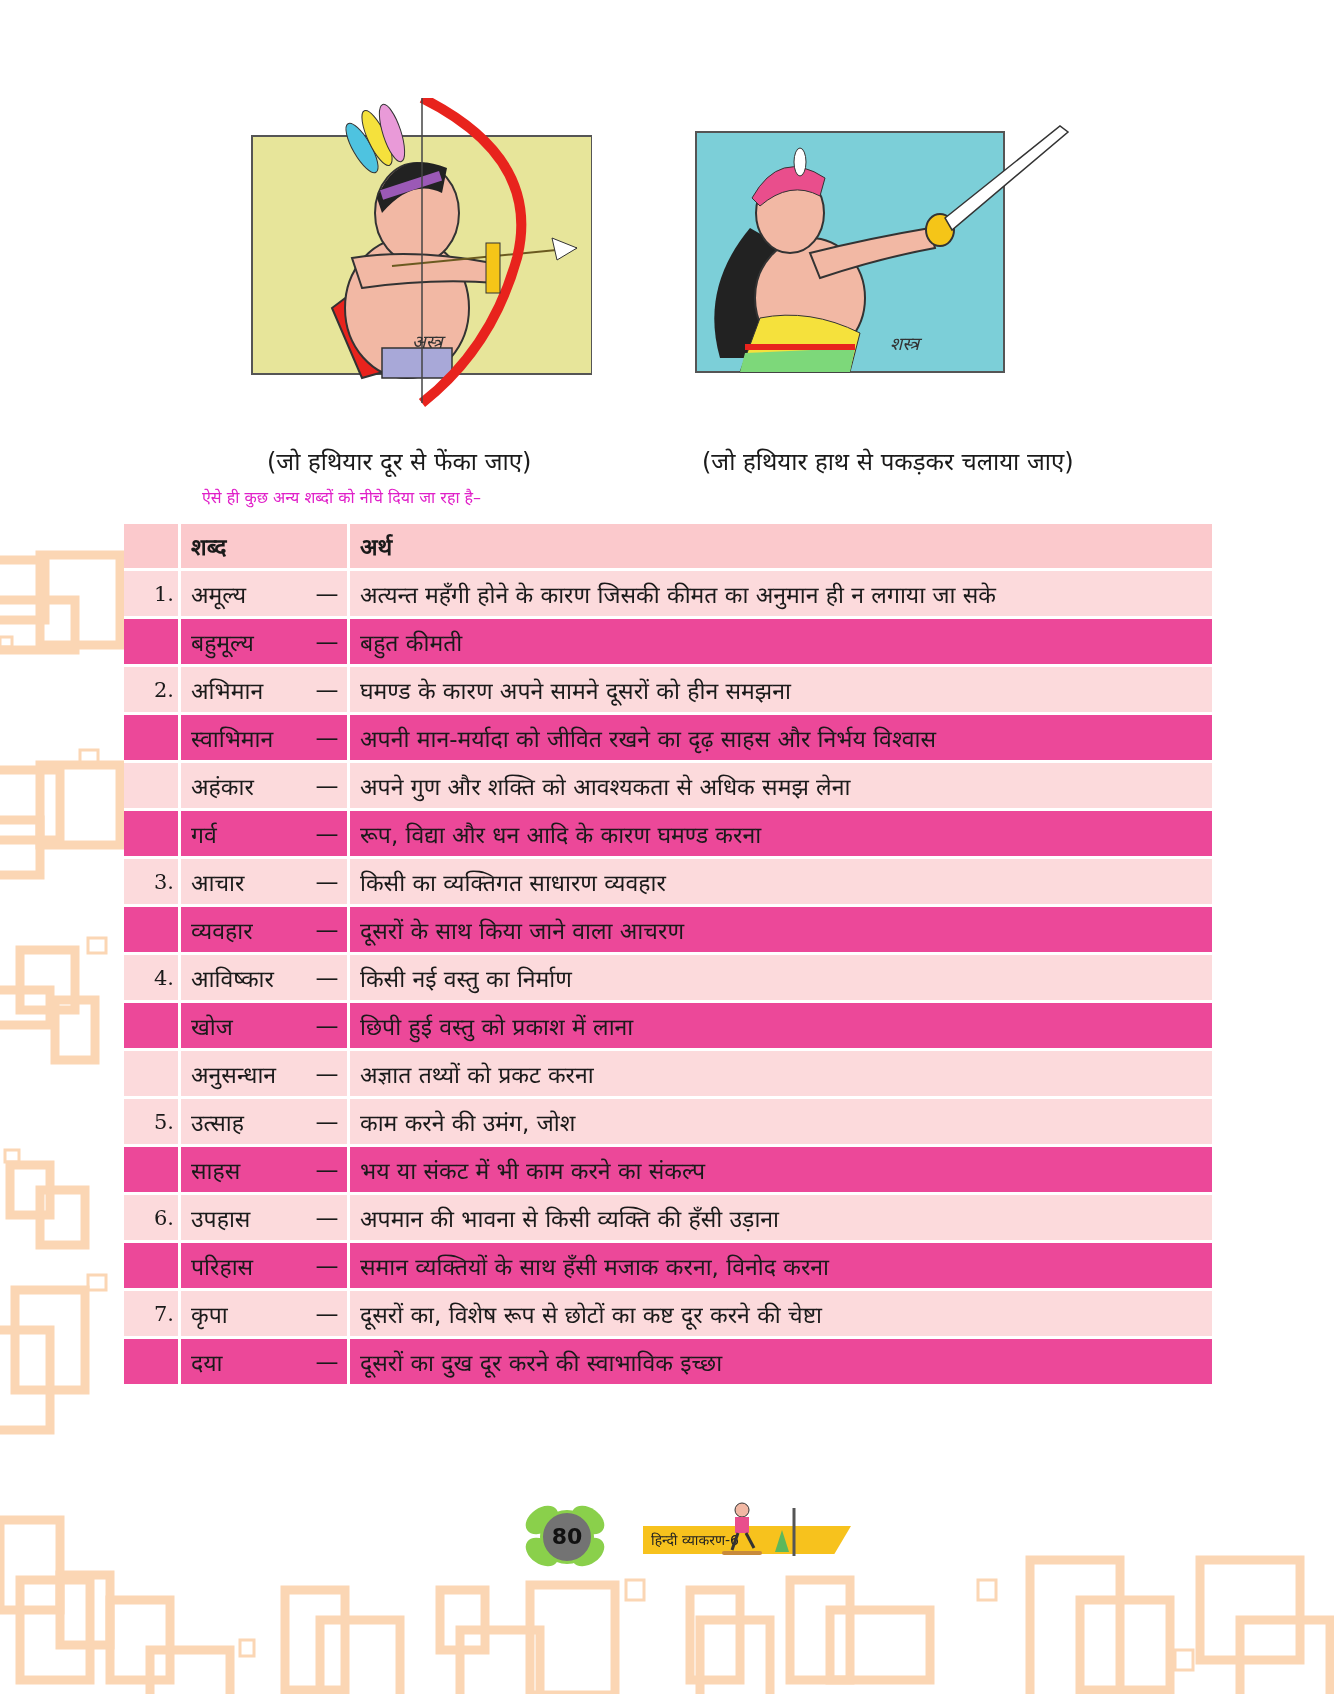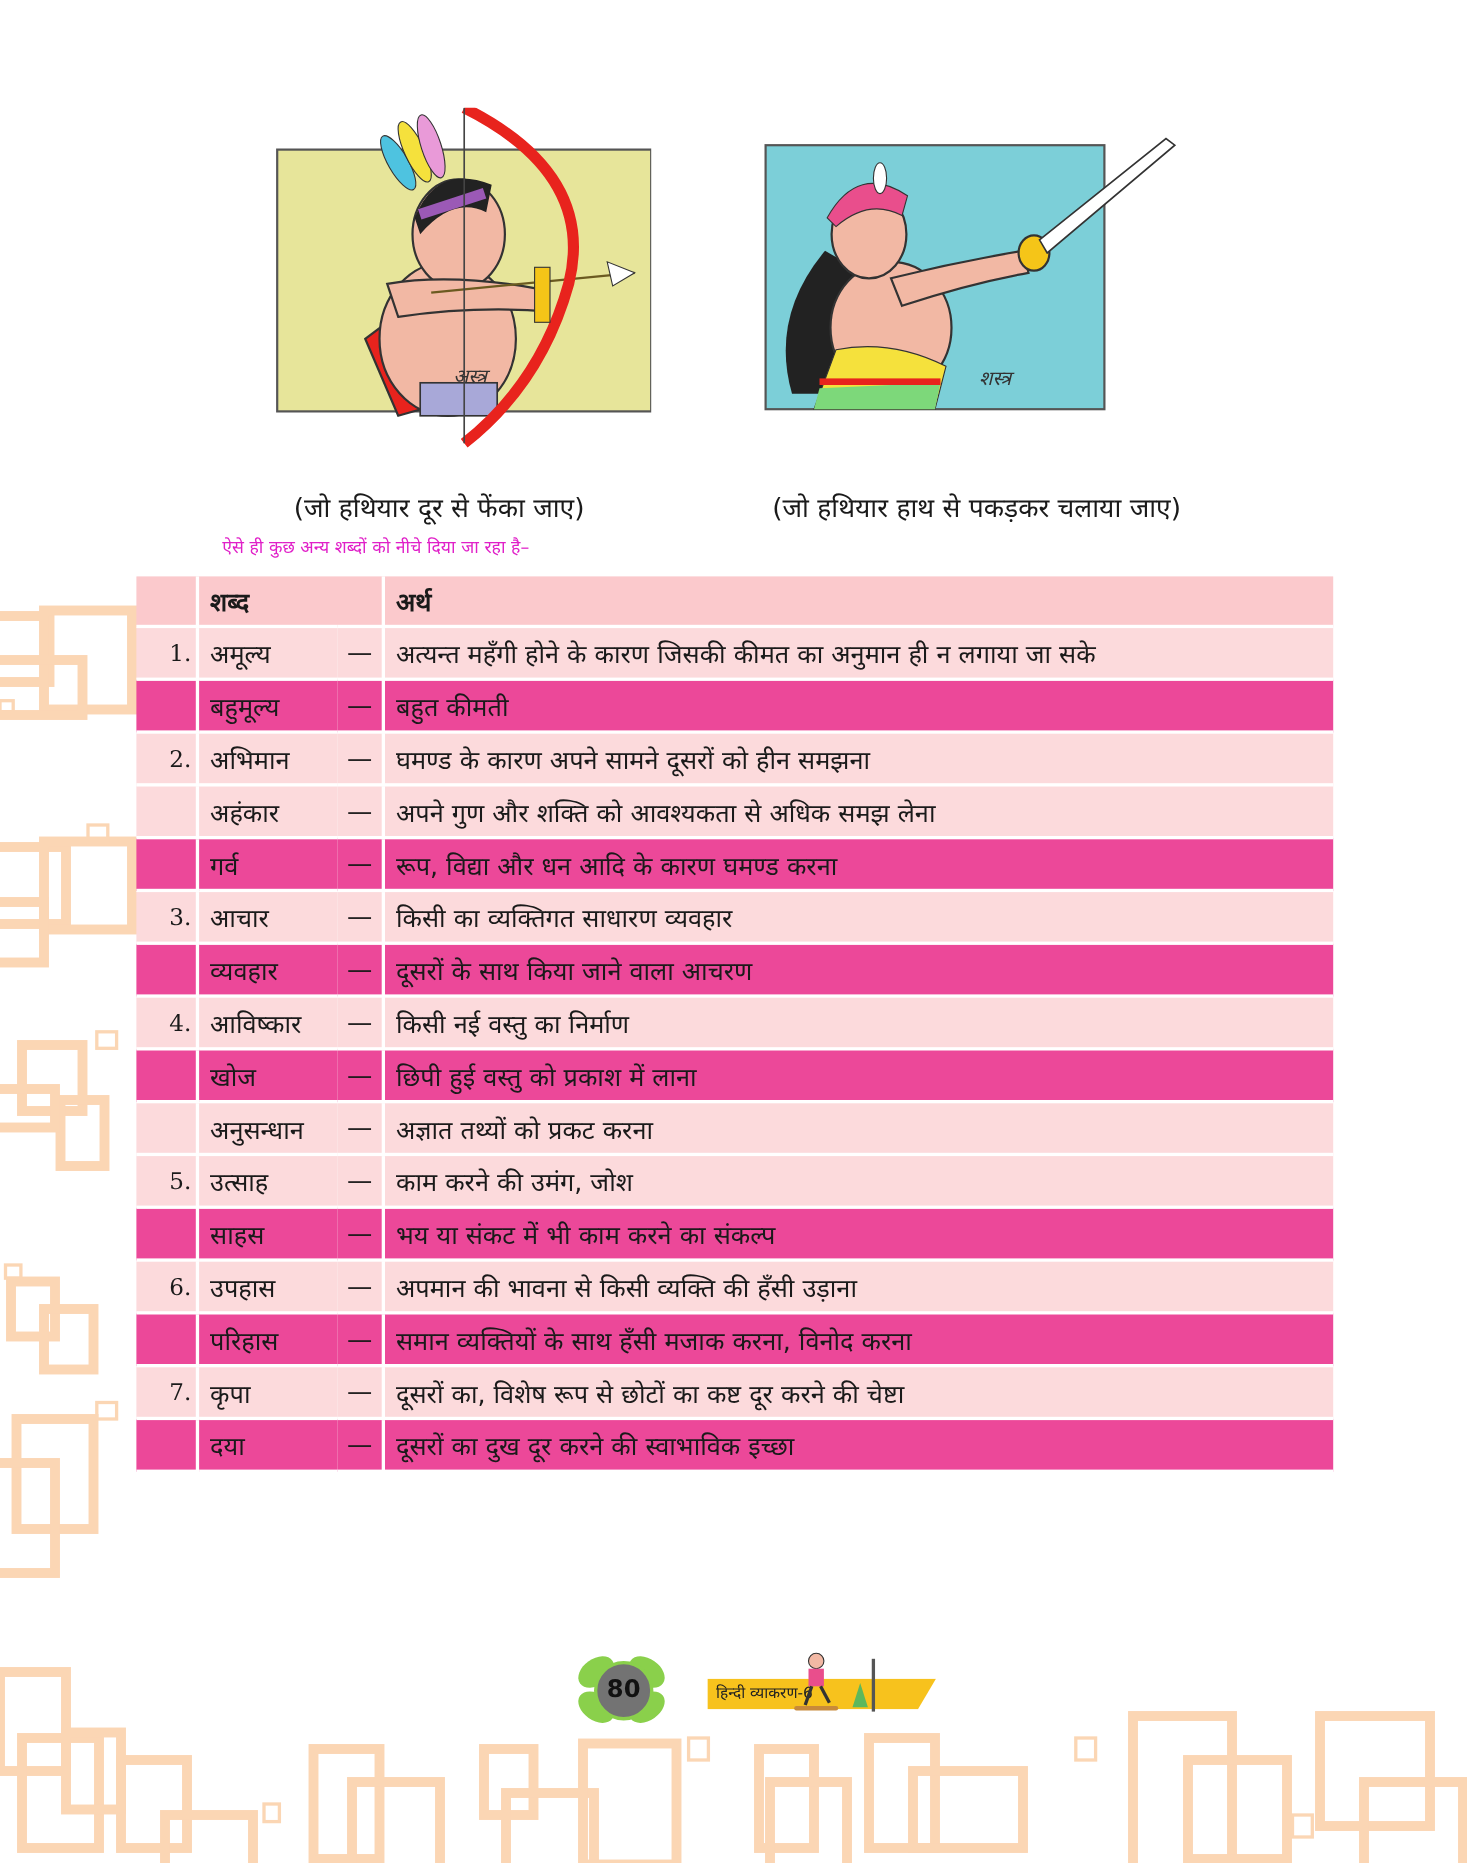--- a/index.html
+++ b/index.html
@@ -177,20 +177,26 @@
         <td class="c-word">बहुमूल्य</td>
         <td class="c-dash">—</td>
         <td class="c-mean">बहुत कीमती</td>
       </tr>
       <tr class="norm">
         <td class="c-num">2.</td>
         <td class="c-word">अभिमान</td>
         <td class="c-dash">—</td>
         <td class="c-mean">घमण्ड के कारण अपने सामने दूसरों को हीन समझना</td>
       </tr>
+      <tr class="alt">
+        <td class="c-num"></td>
+        <td class="c-word">स्वाभिमान</td>
+        <td class="c-dash">—</td>
+        <td class="c-mean">अपनी मान-मर्यादा को जीवित रखने का दृढ़ साहस और निर्भय विश्वास</td>
+      </tr>
       <tr class="norm">
         <td class="c-num"></td>
         <td class="c-word">अहंकार</td>
         <td class="c-dash">—</td>
         <td class="c-mean">अपने गुण और शक्ति को आवश्यकता से अधिक समझ लेना</td>
       </tr>
       <tr class="alt">
         <td class="c-num"></td>
         <td class="c-word">गर्व</td>
         <td class="c-dash">—</td>

